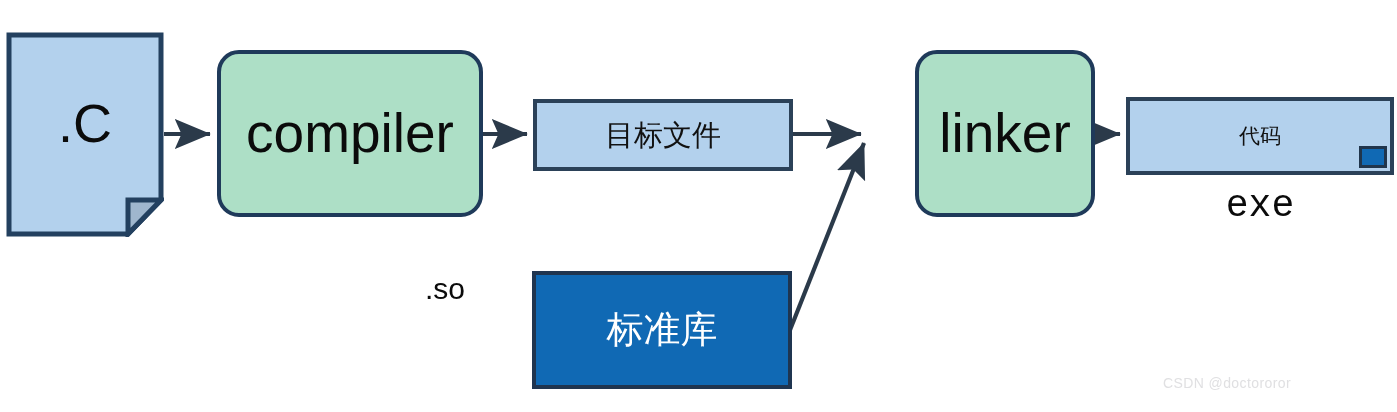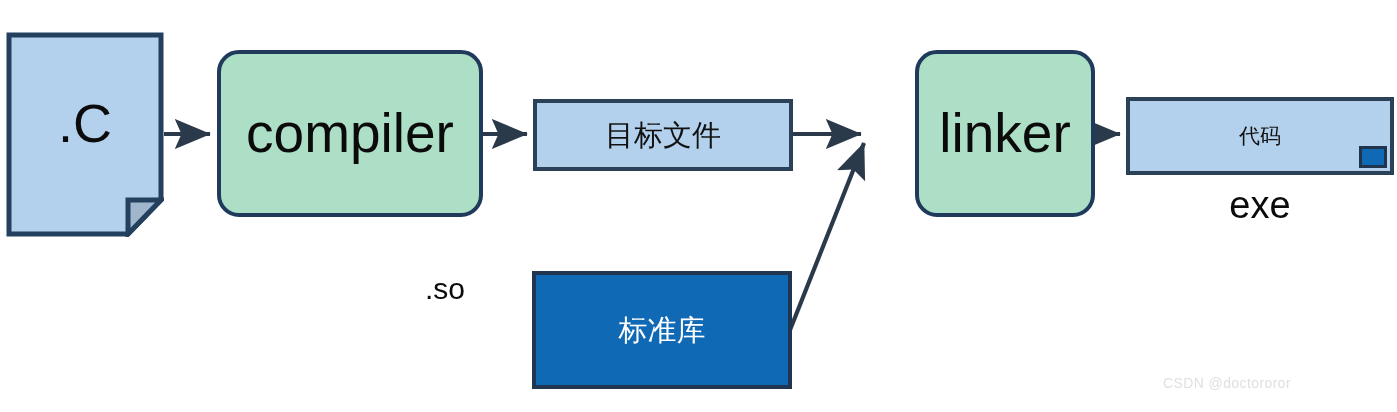--- a/index.html
+++ b/index.html
@@ -114,35 +114,36 @@
 
   
   .box-library {
     left: 532px;
     top: 271px;
     width: 260px;
     height: 118px;
     background: #1069b4;
     border: 4px solid #1f3550;
     color: #ffffff;
-    font-size: 29px;
+    font-size: 37px;
   }
 
   
   .free-label {
     position: absolute;
     color: #0b0b0b;
     white-space: pre;
   }
   .label-exe {
     left: 1126px;
     top: 184px;
     width: 268px;
     text-align: center;
     font-size: 38px;
+    font-family: Liberation Mono, monospace;
   }
   .label-so {
     left: 330px;
     top: 272px;
     width: 135px;
     text-align: right;
     font-size: 30px;
   }
   .label-dll {
     left: 330px;

